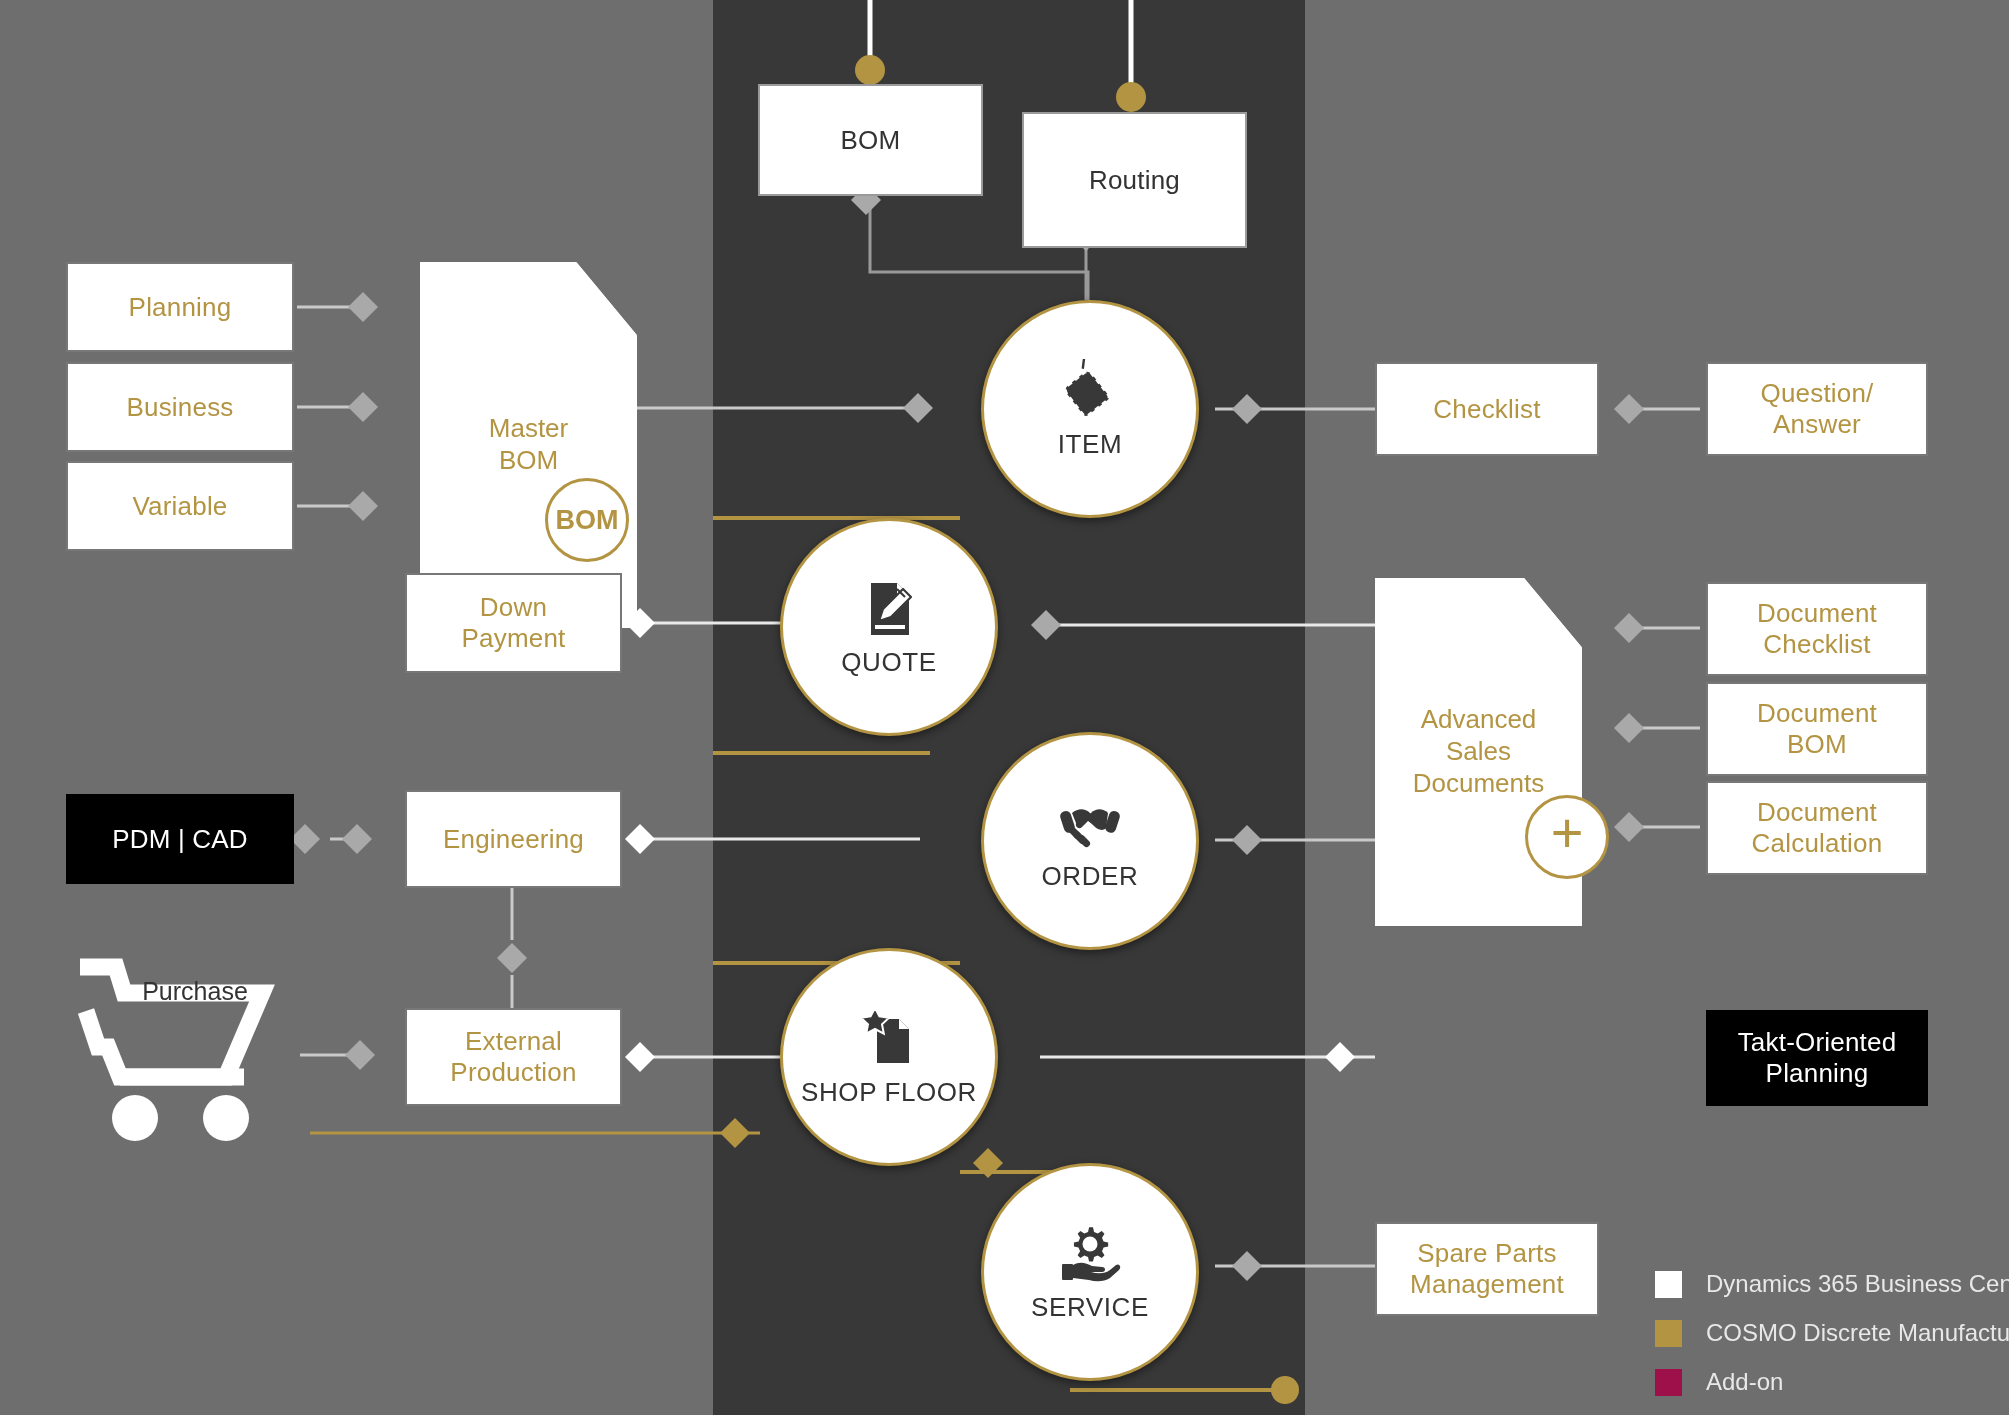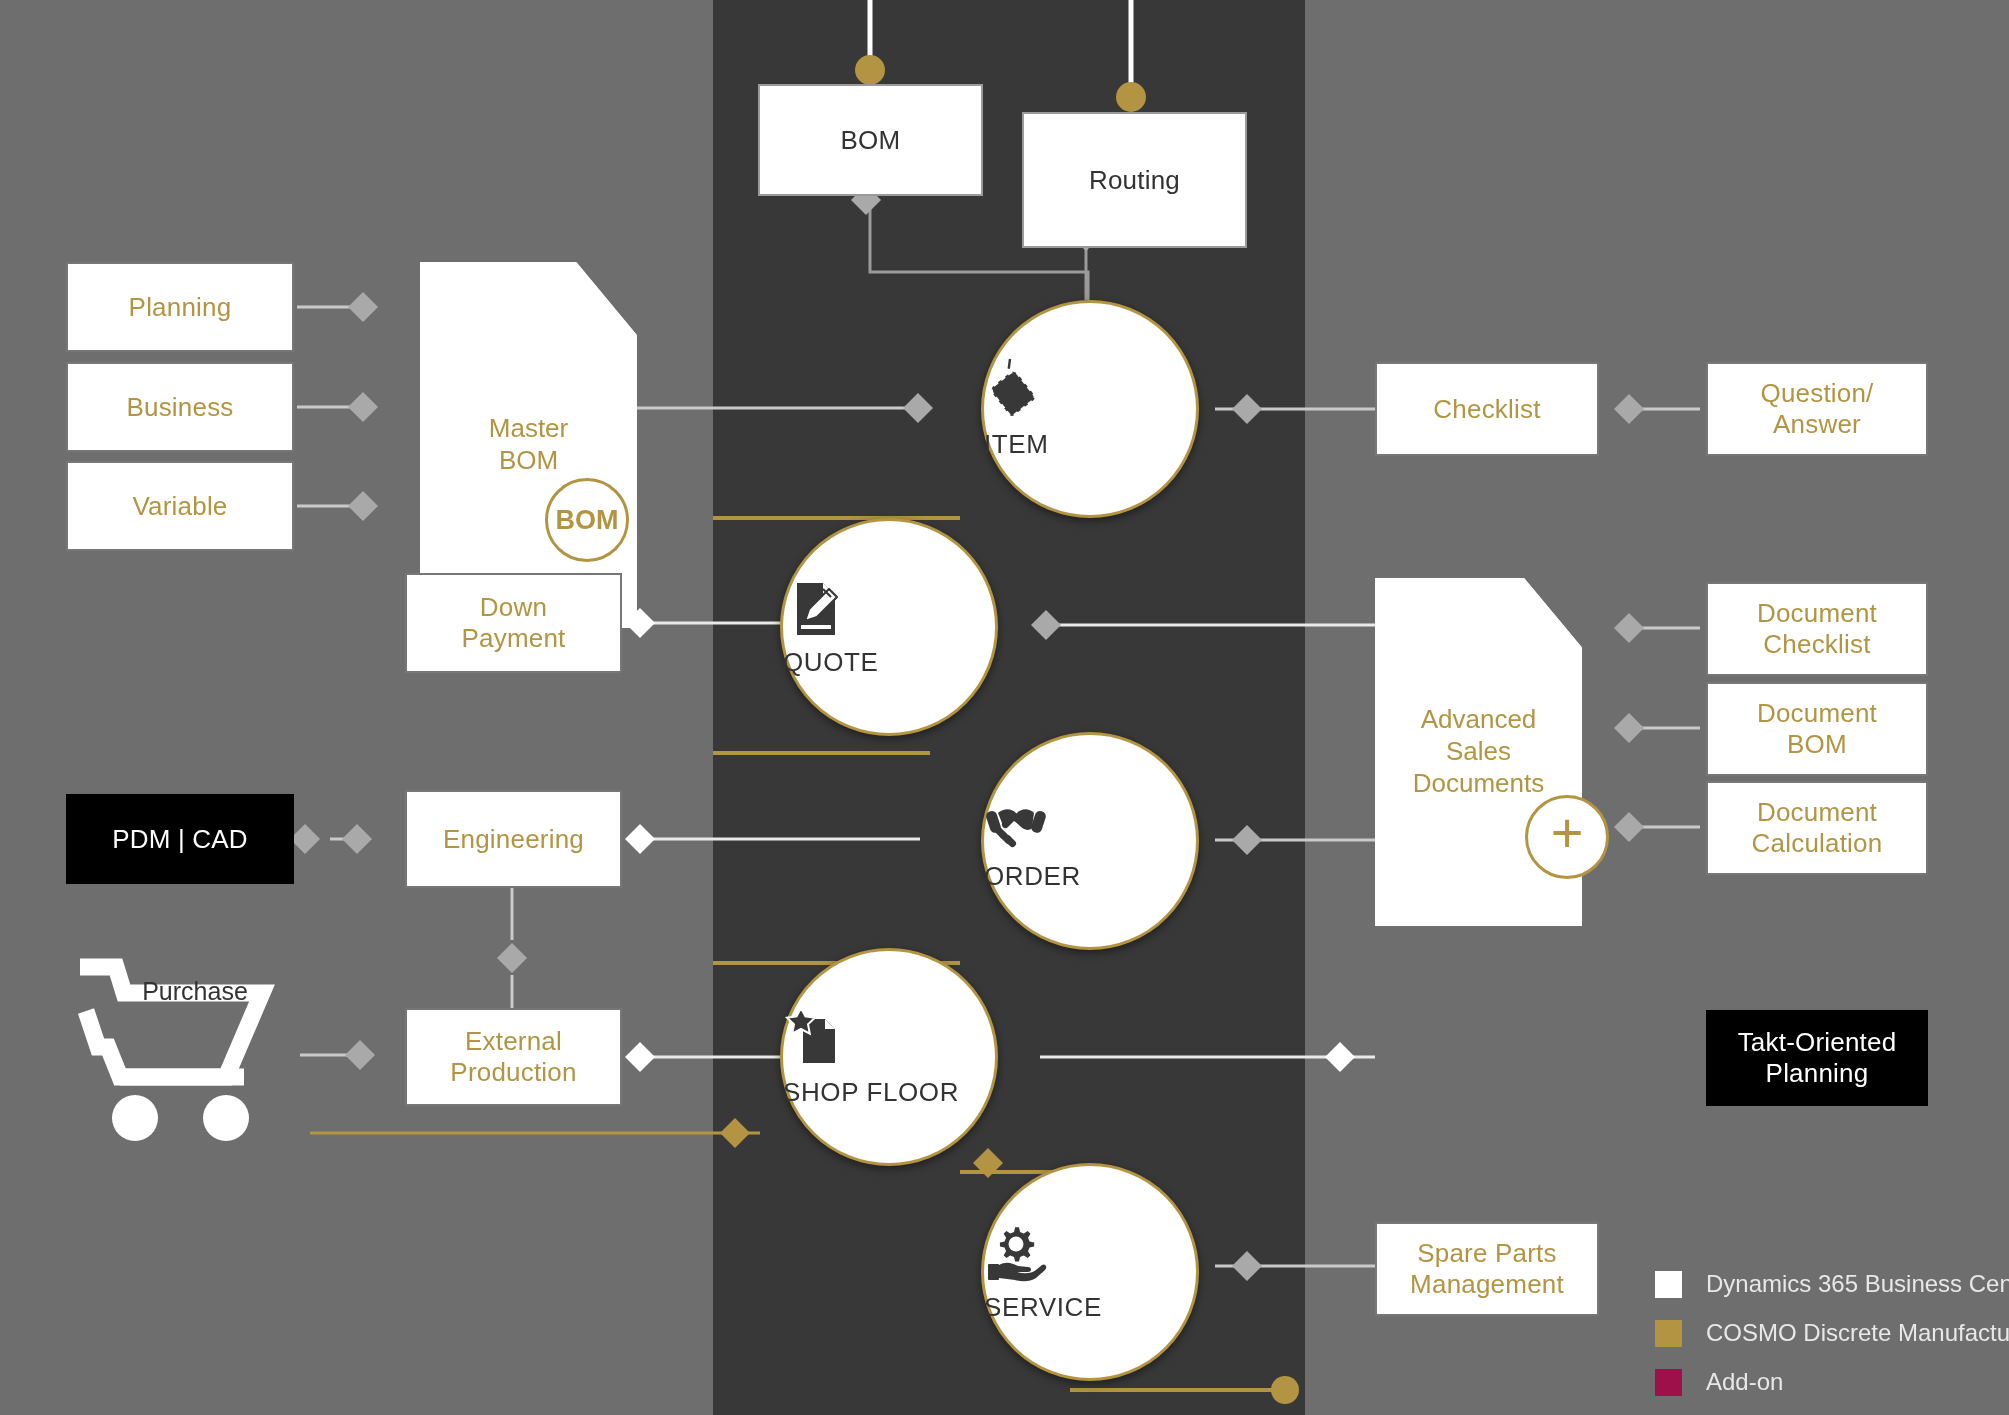--- a/index.html
+++ b/index.html
@@ -55,21 +55,21 @@
     display:flex;align-items:center;justify-content:center;
     font-size:27px;font-weight:bold;z-index:6;box-sizing:border-box;
   }
   .badge.plus{font-size:56px;font-weight:300;line-height:0;padding-bottom:8px;}
 
   
   .pcircle{
     position:absolute;width:218px;height:218px;border-radius:50%;
     background:#ffffff;border:3px solid #b39442;
     box-shadow:0 3px 9px rgba(0,0,0,.45);
-    display:flex;flex-direction:column;justify-content:center;
+    display:flex;flex-direction:column;align-items:center;justify-content:center;
     z-index:5;box-sizing:border-box;
   }
   .pcircle .picon{width:64px;height:64px;margin-bottom:6px;display:block;}
   .pcircle .plabel{color:#333333;font-size:26px;letter-spacing:.6px;white-space:nowrap;}
 
   
   .cart{position:absolute;z-index:4;}
   .cart .cartlabel{
     position:absolute;left:44px;top:22px;width:150px;text-align:center;
     color:#333333;font-size:25px;

